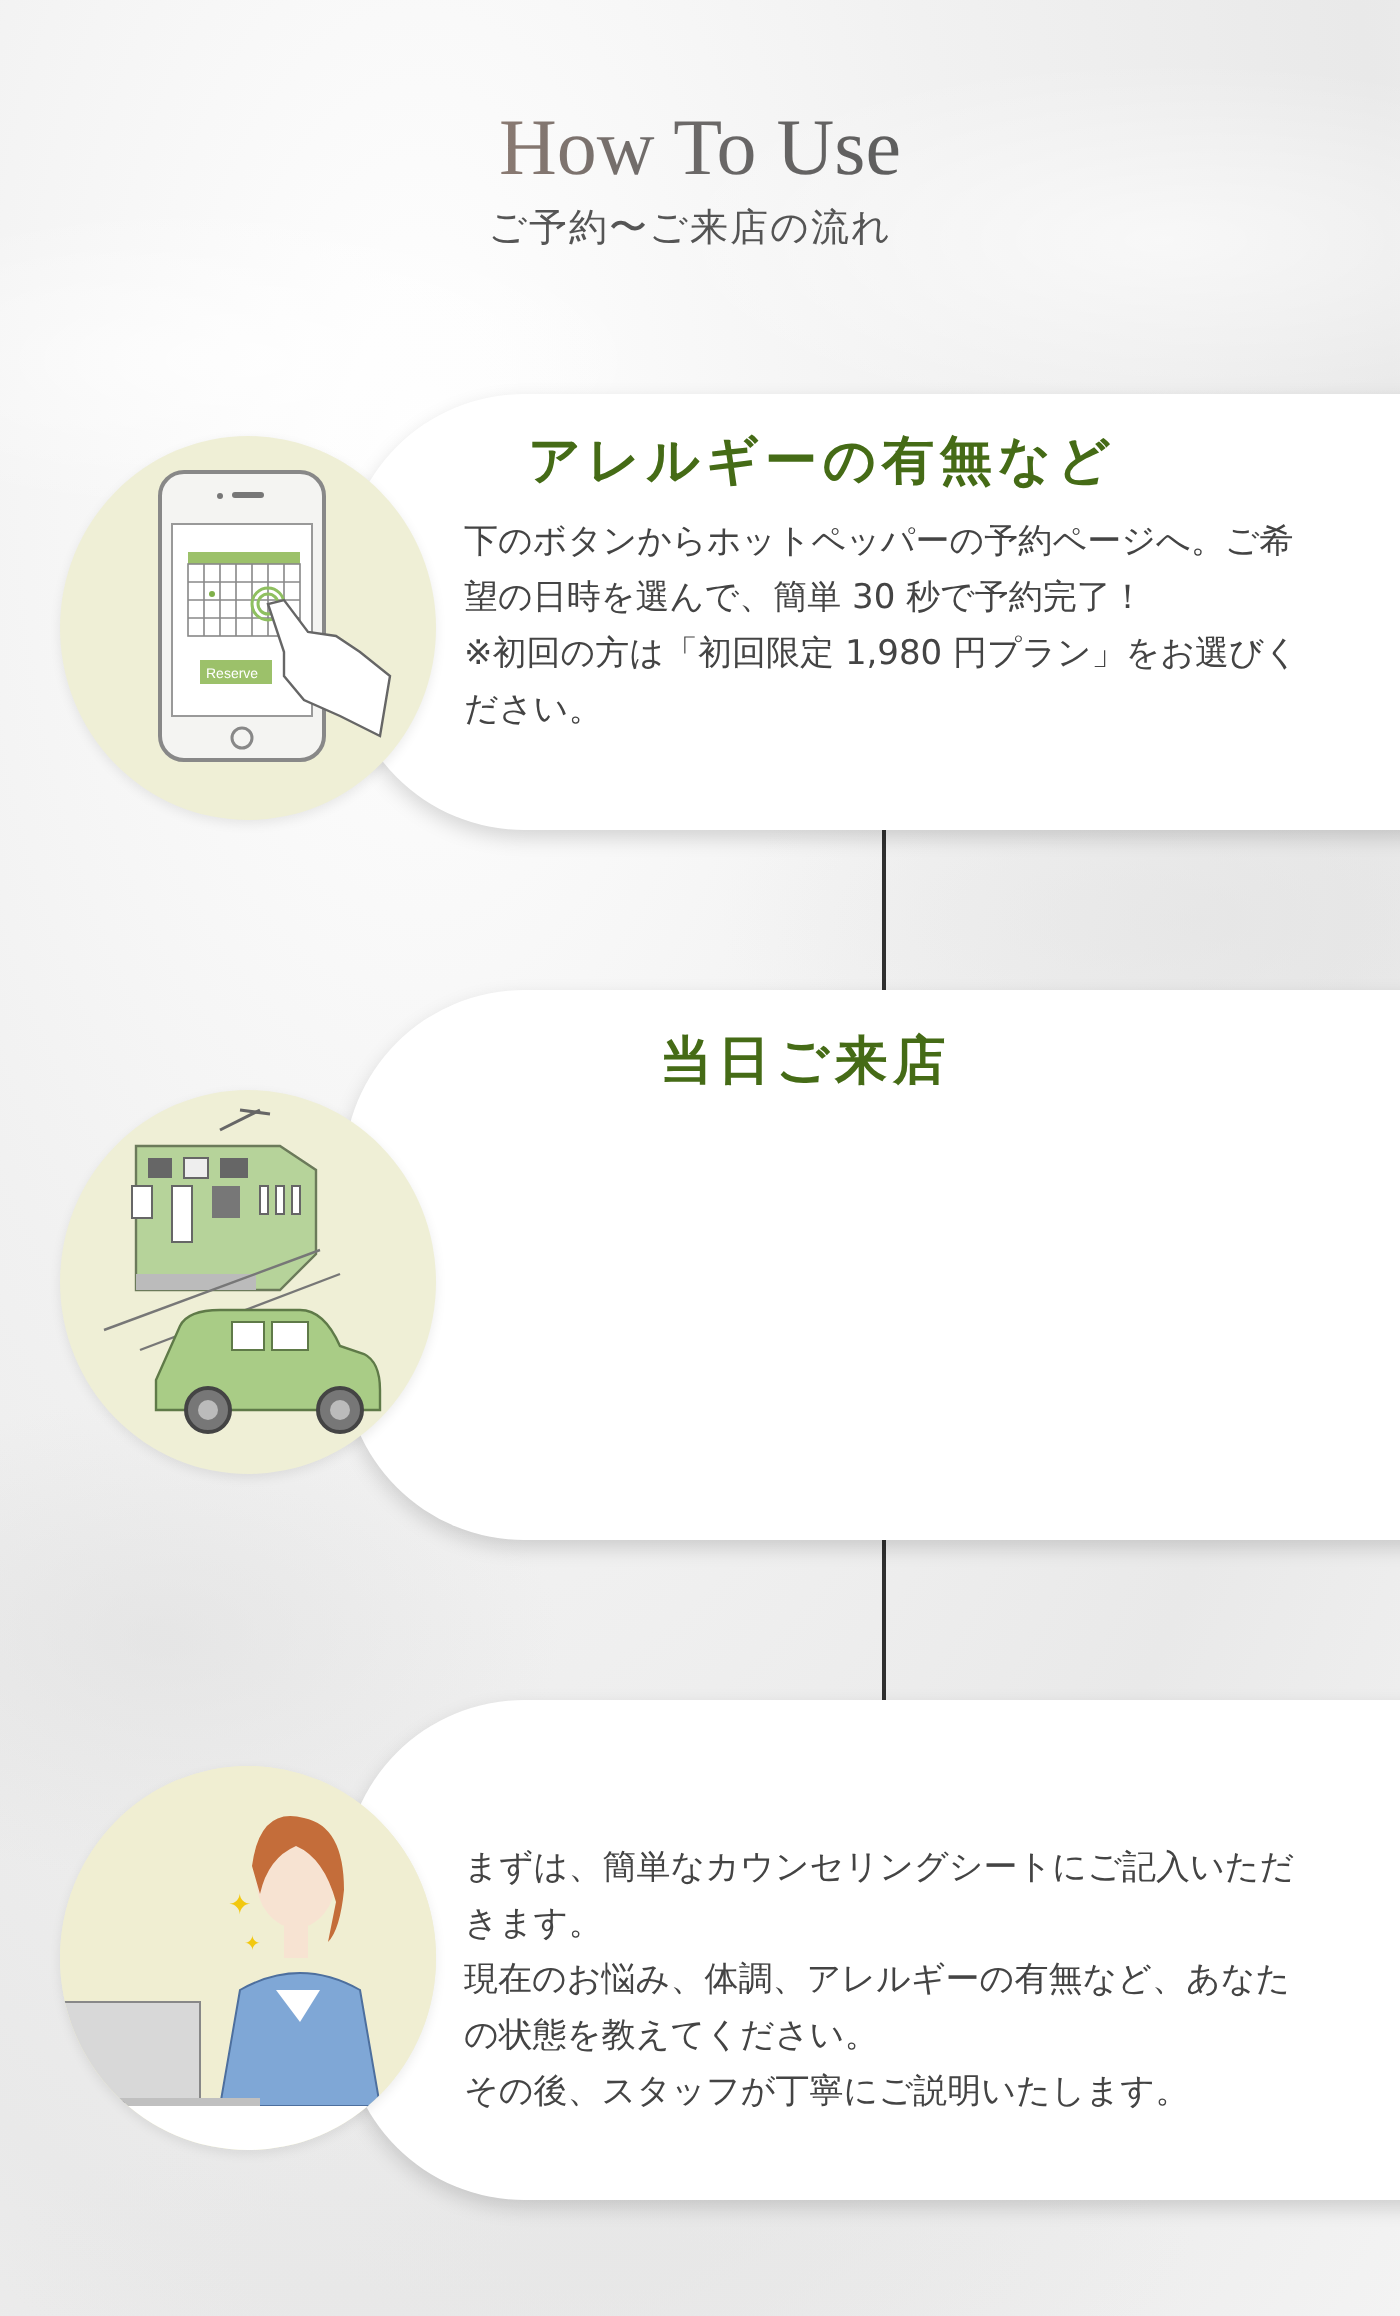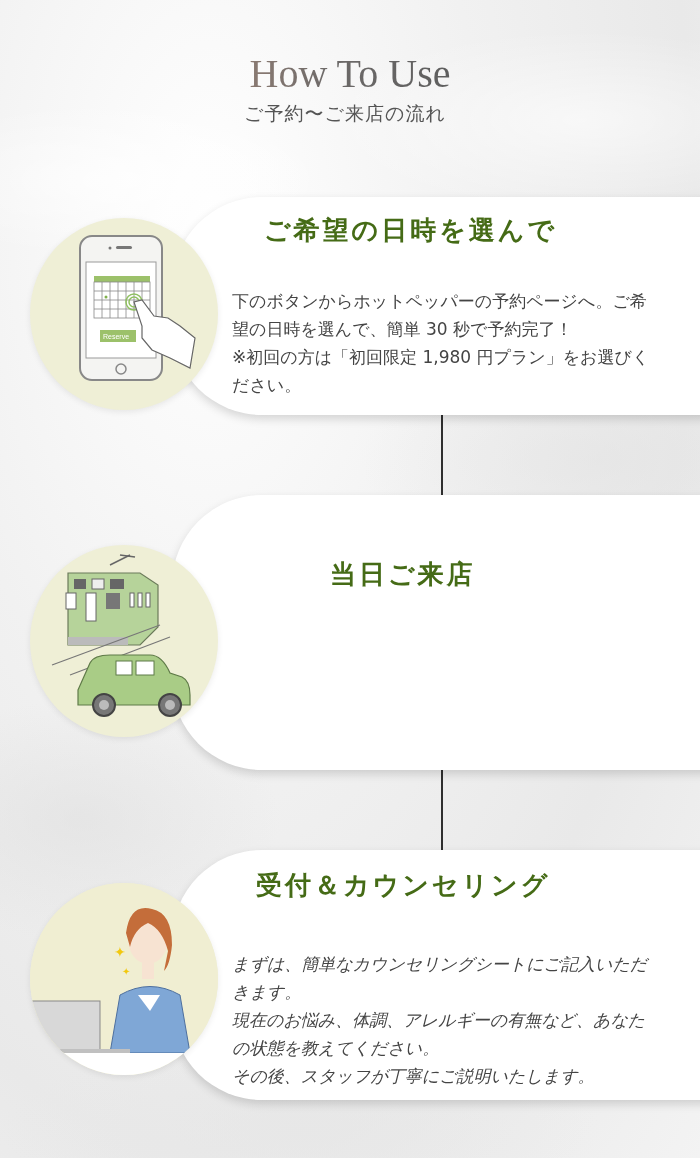--- a/index.html
+++ b/index.html
@@ -39,21 +39,21 @@
   }
   .card-title {
     position: absolute;
     font-family: "Liberation Serif", "DejaVu Serif", serif;
     font-size: 26px; color: #456b16; letter-spacing: 3px; font-weight: bold;
   }
   .card-body {
     position: absolute; left: 60px; width: 420px;
     font-size: 17px; line-height: 28px; color: #444;
   }
-  .card-body p { white-space: pre-line; margin-top: 30px; }
+  .card-body p { white-space: pre-line; }
 
   .circle {
     position: absolute; left: 30px; width: 188px; height: 192px; border-radius: 50%;
     background: #efefd6; overflow: hidden;
     box-shadow: 0 2px 6px rgba(0,0,0,0.08);
   }
   .circle svg { position: absolute; left: 0; top: 0; }
 </style>
 </head>
 <body>
@@ -62,21 +62,21 @@
 
 <div class="header">
   <div class="title">How To Use</div>
   <div class="subtitle">ご予約〜ご来店の流れ</div>
 </div>
 
 <div class="connector" style="top:415px;height:80px;"></div>
 <div class="connector" style="top:770px;height:80px;"></div>
 
 <div class="card" style="top:197px;height:218px;">
-  <div class="card-title" style="left:92px;top:16px;">ご希望の日時を選んで</div>
+  <div class="card-title" style="left:92px;top:16px;">アレルギーの有無など</div>
   <div class="card-body" style="top:60px;width:418px;">
     <p>下のボタンからホットペッパーの予約ページへ。ご希望の日時を選んで、簡単 30 秒で予約完了！
 ※初回の方は「初回限定 1,980 円プラン」をお選びください。</p>
   </div>
 </div>
 <div class="circle" style="top:218px;">
   <svg width="188" height="192" viewBox="0 0 188 192">
     <rect x="50" y="18" width="82" height="144" rx="12" fill="#f4f4f2" stroke="#888" stroke-width="2"></rect>
     <rect x="56" y="44" width="70" height="96" fill="#fff" stroke="#999" stroke-width="1"></rect>
     <circle cx="80" cy="30" r="1.5" fill="#777"></circle>
@@ -98,21 +98,21 @@
     <circle cx="76" cy="79" r="1.5" fill="#7fb04a"></circle>
     <circle cx="104" cy="84" r="8" fill="none" stroke="#8fc060" stroke-width="1.5"></circle>
     <circle cx="104" cy="84" r="5" fill="none" stroke="#8fc060" stroke-width="1.5"></circle>
     <rect x="70" y="112" width="36" height="12" fill="#9cc16a"></rect>
     <text x="73" y="121" font-size="7" fill="#fff" font-family="Liberation Sans, sans-serif">Reserve</text>
     <path d="M104 84 L112 108 L112 120 L122 132 L140 140 L160 150 L165 120 L150 108 L138 100 L124 98 L112 82 Z" fill="#fff" stroke="#666" stroke-width="1.2"></path>
   </svg>
 </div>
 
 <div class="card" style="top:495px;height:275px;">
-  <div class="card-title" style="left:158px;top:18px;margin-top:44px;">当日ご来店</div>
+  <div class="card-title" style="left:158px;top:18px;">当日ご来店</div>
 </div>
 <div class="circle" style="top:545px;">
   <svg width="188" height="192" viewBox="0 0 188 192">
     <line x1="80" y1="20" x2="100" y2="10" stroke="#666" stroke-width="1.5"></line>
     <line x1="90" y1="10" x2="105" y2="12" stroke="#666" stroke-width="1.5"></line>
     <path d="M38 28 L110 28 L128 40 L128 82 L110 100 L38 100 Z" fill="#b6d39a" stroke="#6b7a5a" stroke-width="1.2"></path>
     <rect x="44" y="34" width="12" height="10" fill="#666"></rect>
       <rect x="62" y="34" width="12" height="10" fill="#eee" stroke="#666"></rect>
       <rect x="80" y="34" width="14" height="10" fill="#666"></rect>
     <rect x="36" y="48" width="10" height="16" fill="#fff" stroke="#666"></rect>
@@ -128,22 +128,21 @@
     <rect x="86" y="116" width="16" height="14" fill="#fff" stroke="#5f7a48"></rect>
       <rect x="106" y="116" width="18" height="14" fill="#fff" stroke="#5f7a48"></rect>
     <circle cx="74" cy="160" r="11" fill="#777" stroke="#444" stroke-width="2"></circle>
       <circle cx="74" cy="160" r="5" fill="#bbb"></circle>
     <circle cx="140" cy="160" r="11" fill="#777" stroke="#444" stroke-width="2"></circle>
       <circle cx="140" cy="160" r="5" fill="#bbb"></circle>
   </svg>
 </div>
 
 <div class="card" style="top:850px;height:250px;">
-  <div class="card-title" style="left:84px;top:18px;">受付＆カウンセリング</div>
-  <div class="card-body" style="top:70px;width:420px;font-style:italic;">
+  <div class="card-body" style="top:70px;width:420px;">
     <p>まずは、簡単なカウンセリングシートにご記入いただきます。
 現在のお悩み、体調、アレルギーの有無など、あなたの状態を教えてください。
 その後、スタッフが丁寧にご説明いたします。</p>
   </div>
 </div>
 <div class="circle" style="top:883px;">
   <svg width="188" height="192" viewBox="0 0 188 192">
     <rect x="0" y="0" width="188" height="192" fill="#f0eed2"></rect>
     <path d="M90 112 Q120 95 150 112 L160 170 L80 170 Z" fill="#7fa7d6" stroke="#4d6f9e" stroke-width="1"></path>
     <path d="M108 112 L120 128 L130 112" fill="#fff"></path>

